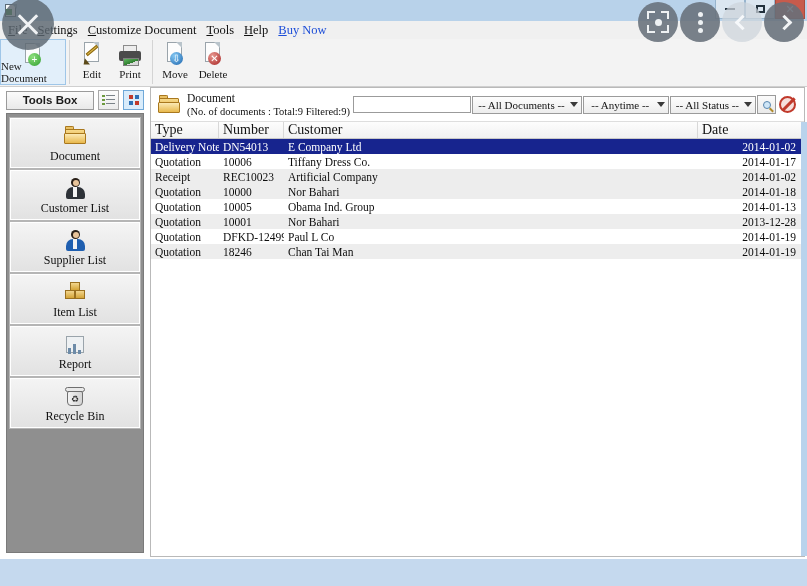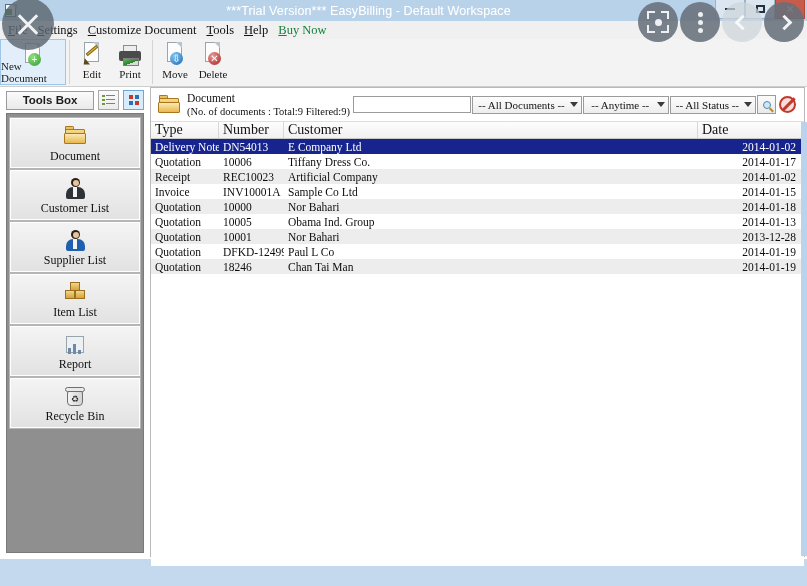--- a/index.html
+++ b/index.html
@@ -72,21 +72,21 @@
   .menubar {
     position: absolute; left: 0; top: 21px; width: 807px; height: 18px;
     background: #f0f0f0;
     display: flex; align-items: center;
     padding-left: 3px;
     font-family: "Liberation Serif", serif;
     font-size: 12.5px; color: #101010;
   }
   .menu-item { padding: 0 5px; white-space: nowrap; cursor: default; }
   .menu-item .u { text-decoration: underline; }
-  .menu-item.buy { color: #15803d; }
+  .menu-item.buy { color: #1d4ed8; }
   .menu-item.buy .u { text-decoration: underline; }
 
   
   .toolbar {
     position: absolute; left: 0; top: 39px; width: 807px; height: 48px;
     background: #f3f3f3;
     border-bottom: 1px solid #cfcfcf;
     display: flex; align-items: flex-start;
   }
   .tb-group { display: flex; align-items: flex-start; height: 46px; }
@@ -433,21 +433,20 @@
 <body>
 
 <div id="app">
 
   <div class="titlebar">
     <div class="title-icon">
       <div class="pg"></div>
         <div class="fold"></div>
         <div class="mark"></div>
     </div>
-    <div class="title-text">***Trial Version*** EasyBilling - Default Workspace</div>
     <div class="winbtns">
       <div class="winbtn">
           <span class="dash"></span>
         </div>
       <div class="winbtn">
           <span class="sq"></span>
         </div>
       <div class="winbtn close">✕</div>
     </div>
   </div>
@@ -646,26 +645,20 @@
             <div class="c-num">10006</div>
             <div class="c-cust">Tiffany Dress Co.</div>
             <div class="c-date">2014-01-17</div>
           </div>
           <div class="row alt">
             <div class="c-type">Receipt</div>
             <div class="c-num">REC10023</div>
             <div class="c-cust">Artificial Company</div>
             <div class="c-date">2014-01-02</div>
           </div>
-          <div class="row">
-            <div class="c-type">Invoice</div>
-            <div class="c-num">INV10001A</div>
-            <div class="c-cust">Sample Co Ltd</div>
-            <div class="c-date">2014-01-15</div>
-          </div>
           <div class="row alt">
             <div class="c-type">Quotation</div>
             <div class="c-num">10000</div>
             <div class="c-cust">Nor Bahari</div>
             <div class="c-date">2014-01-18</div>
           </div>
           <div class="row">
             <div class="c-type">Quotation</div>
             <div class="c-num">10005</div>
             <div class="c-cust">Obama Ind. Group</div>

